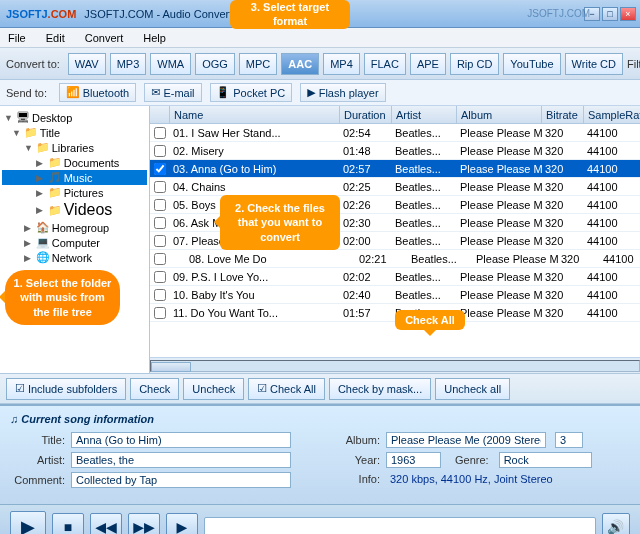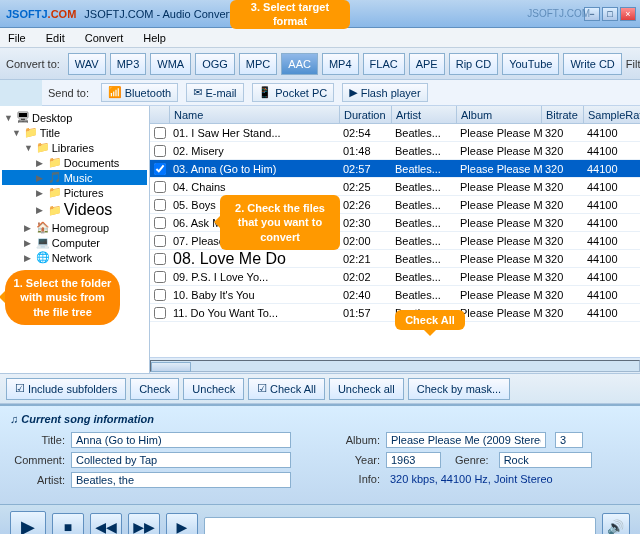--- a/index.html
+++ b/index.html
@@ -53,34 +53,33 @@
       border: 1px solid #8ab0d0;
       background: linear-gradient(to bottom, #f8faff, #d8eaff);
       cursor: pointer;
       font-size: 11px;
       color: #003060;
       white-space: nowrap;
     }
     .fmt-btn.active {
       background: linear-gradient(to bottom, #90b8e8, #5090d0);
       color: white;
-      font-weight: normal;
+      font-weight: bold;
     }
     .filter-label { margin-left: auto; font-size: 11px; color: #333; }
 
     
     #sendto-bar {
       background: #eef4fc;
       height: 26px;
       display: flex;
       align-items: center;
       padding: 0 6px;
       border-bottom: 1px solid #c0d4ec;
       gap: 8px;
-      margin-left: 42px;
     }
     .sendto-label { font-size: 11px; color: #333; margin-right: 4px; }
     .sendto-btn {
       display: flex; align-items: center; gap: 3px;
       cursor: pointer; padding: 2px 6px;
       border: 1px solid #b0c8e0;
       background: linear-gradient(to bottom, #f8faff, #e0ecf8);
       font-size: 11px;
       color: #003060;
     }
@@ -523,21 +522,21 @@
     <div class="col-duration">02:00</div>
     <div class="col-artist">Beatles...</div>
     <div class="col-album">Please Please Me ...</div>
     <div class="col-bitrate">320</div>
     <div class="col-samplerate">44100</div>
   </div>
           <div class="file-row">
     <div class="col-check">
       <input type="checkbox" style="">
     </div>
-    <div class="col-name" style="font-size:16px; padding:0 3px; overflow:hidden; white-space:nowrap;">
+    <div class="col-name" style="font-size:11px; padding:0 3px; overflow:hidden; white-space:nowrap;margin-left:16px;">
       08. Love Me Do
     </div>
     <div class="col-duration">02:21</div>
     <div class="col-artist">Beatles...</div>
     <div class="col-album">Please Please Me ...</div>
     <div class="col-bitrate">320</div>
     <div class="col-samplerate">44100</div>
   </div>
           <div class="file-row">
     <div class="col-check">
@@ -591,42 +590,42 @@
     <button class="subfolders-btn">
       <span>☑</span>
       <span>Include subfolders</span>
     </button>
     <button class="check-bar-btn">Check</button>
     <button class="check-bar-btn">Uncheck</button>
     <button class="check-bar-btn">
       <span>☑</span>
       <span>Check All</span>
     </button>
+    <button class="check-bar-btn">Check by mask...</button>
     <button class="check-bar-btn">Uncheck all</button>
-    <button class="check-bar-btn">Check by mask...</button>
   </div>
 
   <div id="song-info">
     <div id="song-info-title">
       <span>♫ </span>
       <span>Current song information</span>
     </div>
     <div style="display:flex; gap:0;">
       <div style="flex:1;">
         <div class="info-row">
           <span class="info-label">Title:</span>
           <input type="text" class="info-field wide" value="Anna (Go to Him)" style="">
         </div>
         <div class="info-row">
+          <span class="info-label">Artist:</span>
+          <input type="text" class="info-field wide" value="Beatles, the" style="">
+        </div>
+        <div class="info-row">
           <span class="info-label">Comment:</span>
           <input type="text" class="info-field wide" value="Collected by Tap" style="">
-        </div>
-        <div class="info-row">
-          <span class="info-label">Artist:</span>
-          <input type="text" class="info-field wide" value="Beatles, the" style="">
         </div>
       </div>
       <div style="flex:1; padding-left:10px;">
         <div class="info-row">
           <span class="info-label">Album:</span>
           <input type="text" class="info-field" style="width: 160px;" value="Please Please Me (2009 Stereo">
           <input type="text" class="info-field small" value="3" style="width: 28px; margin-left: 3px;">
         </div>
         <div class="info-row">
           <span class="info-label">Year:</span>

